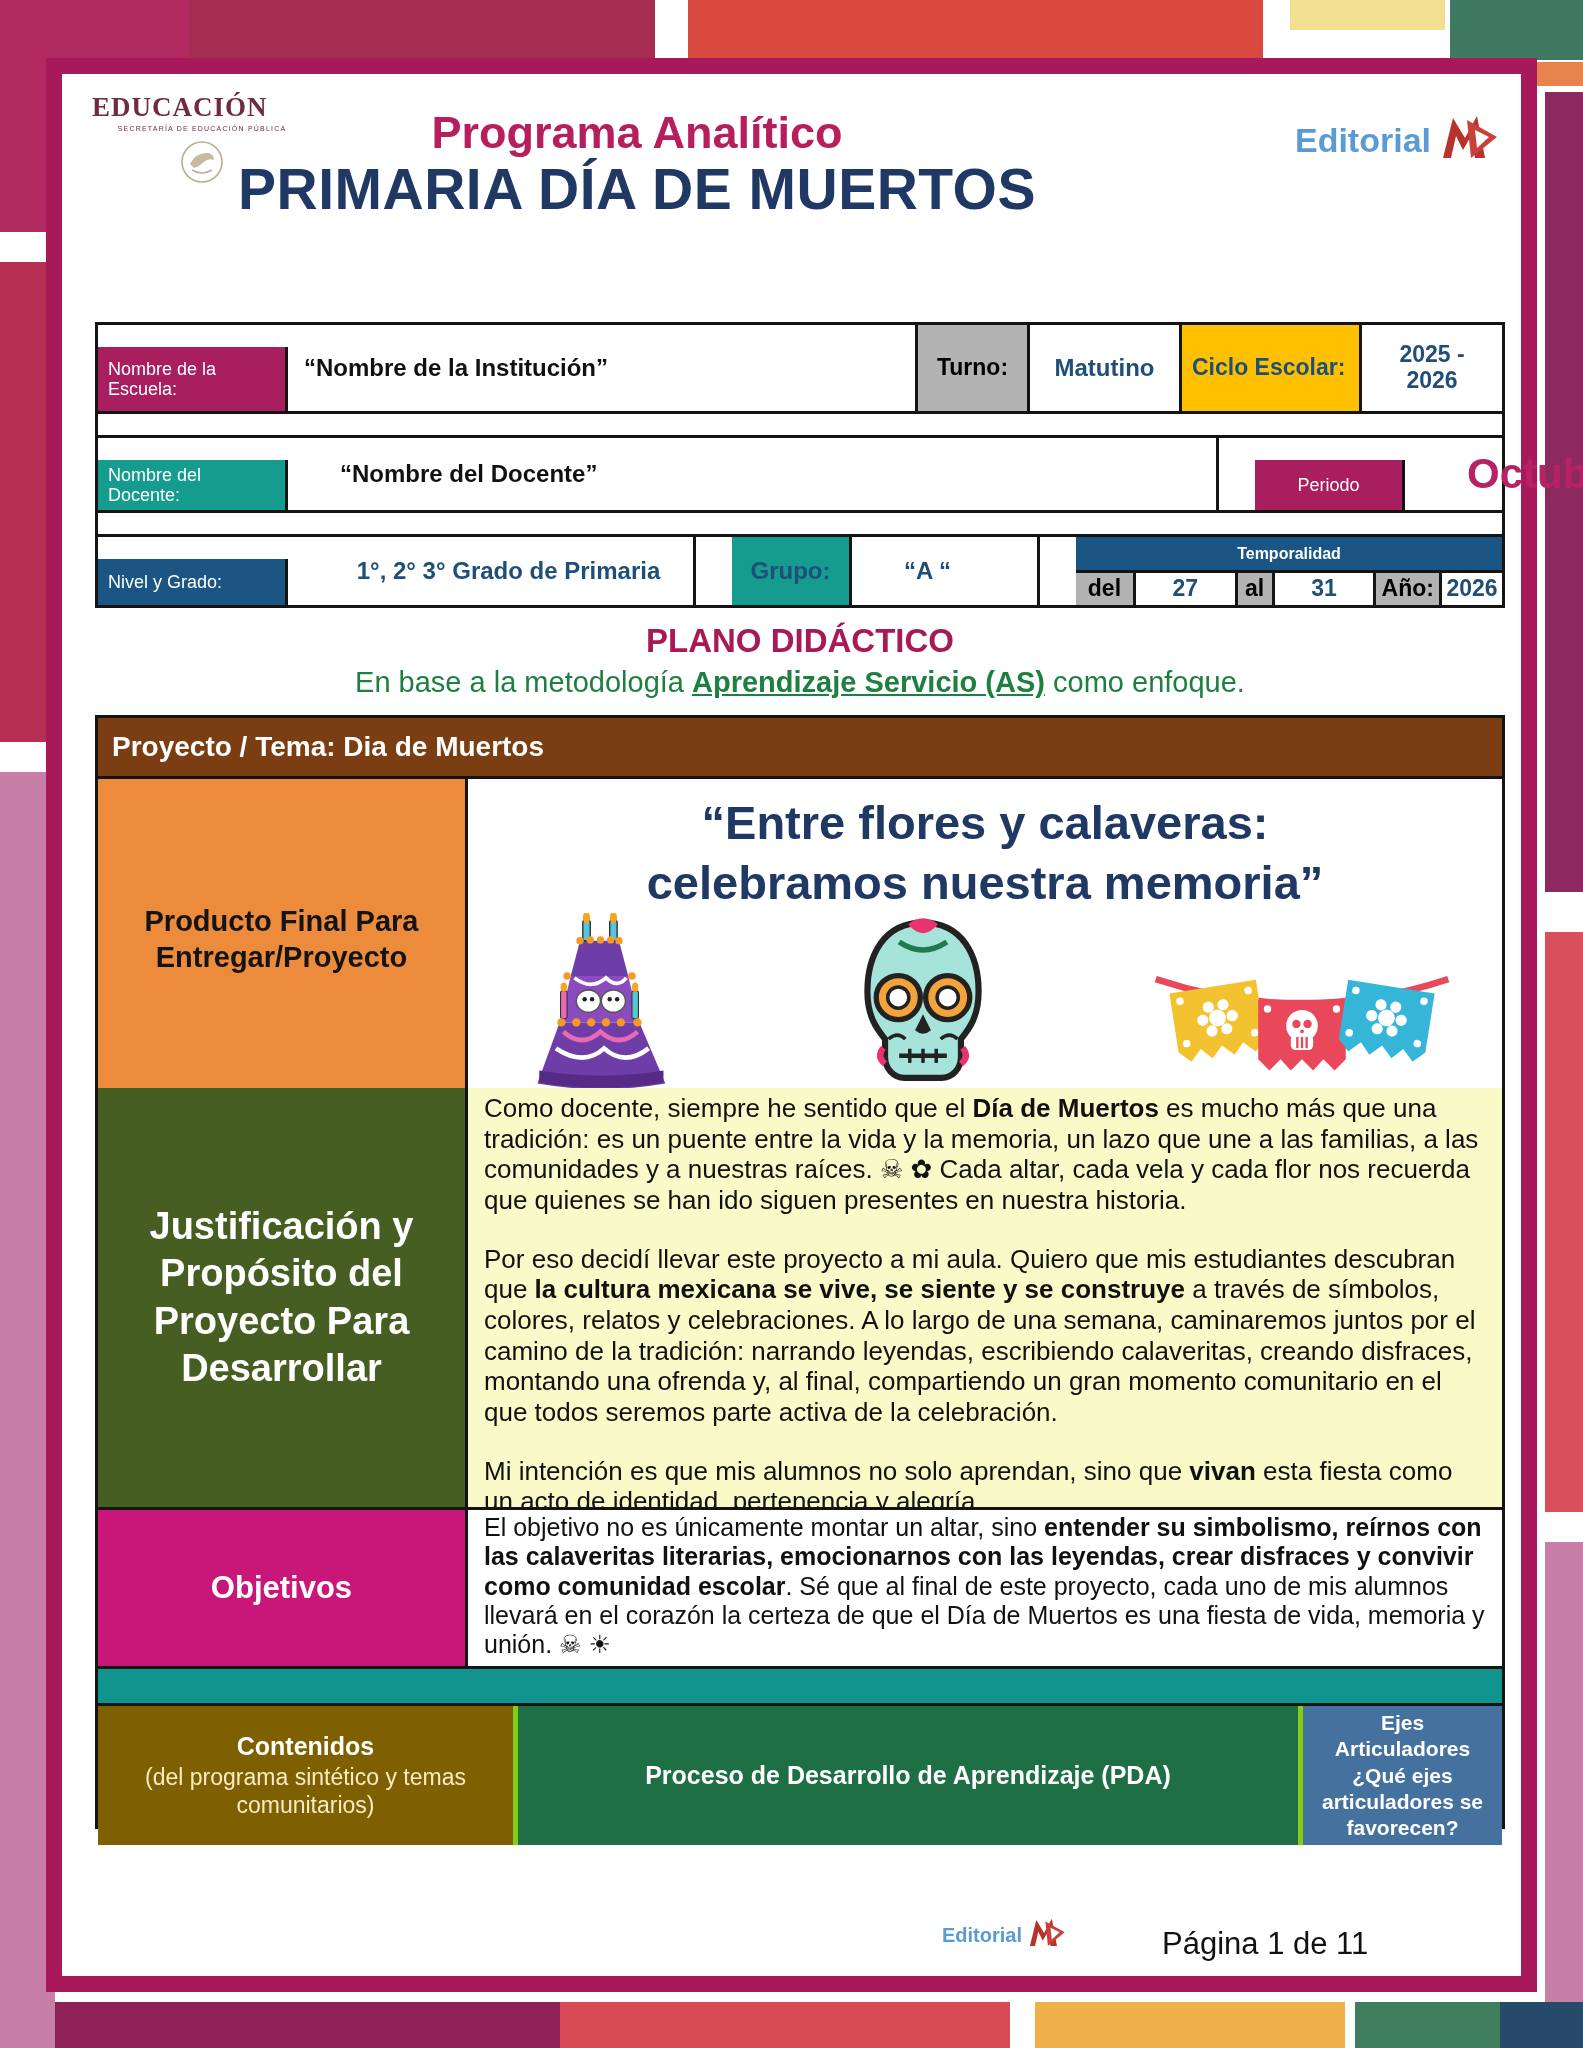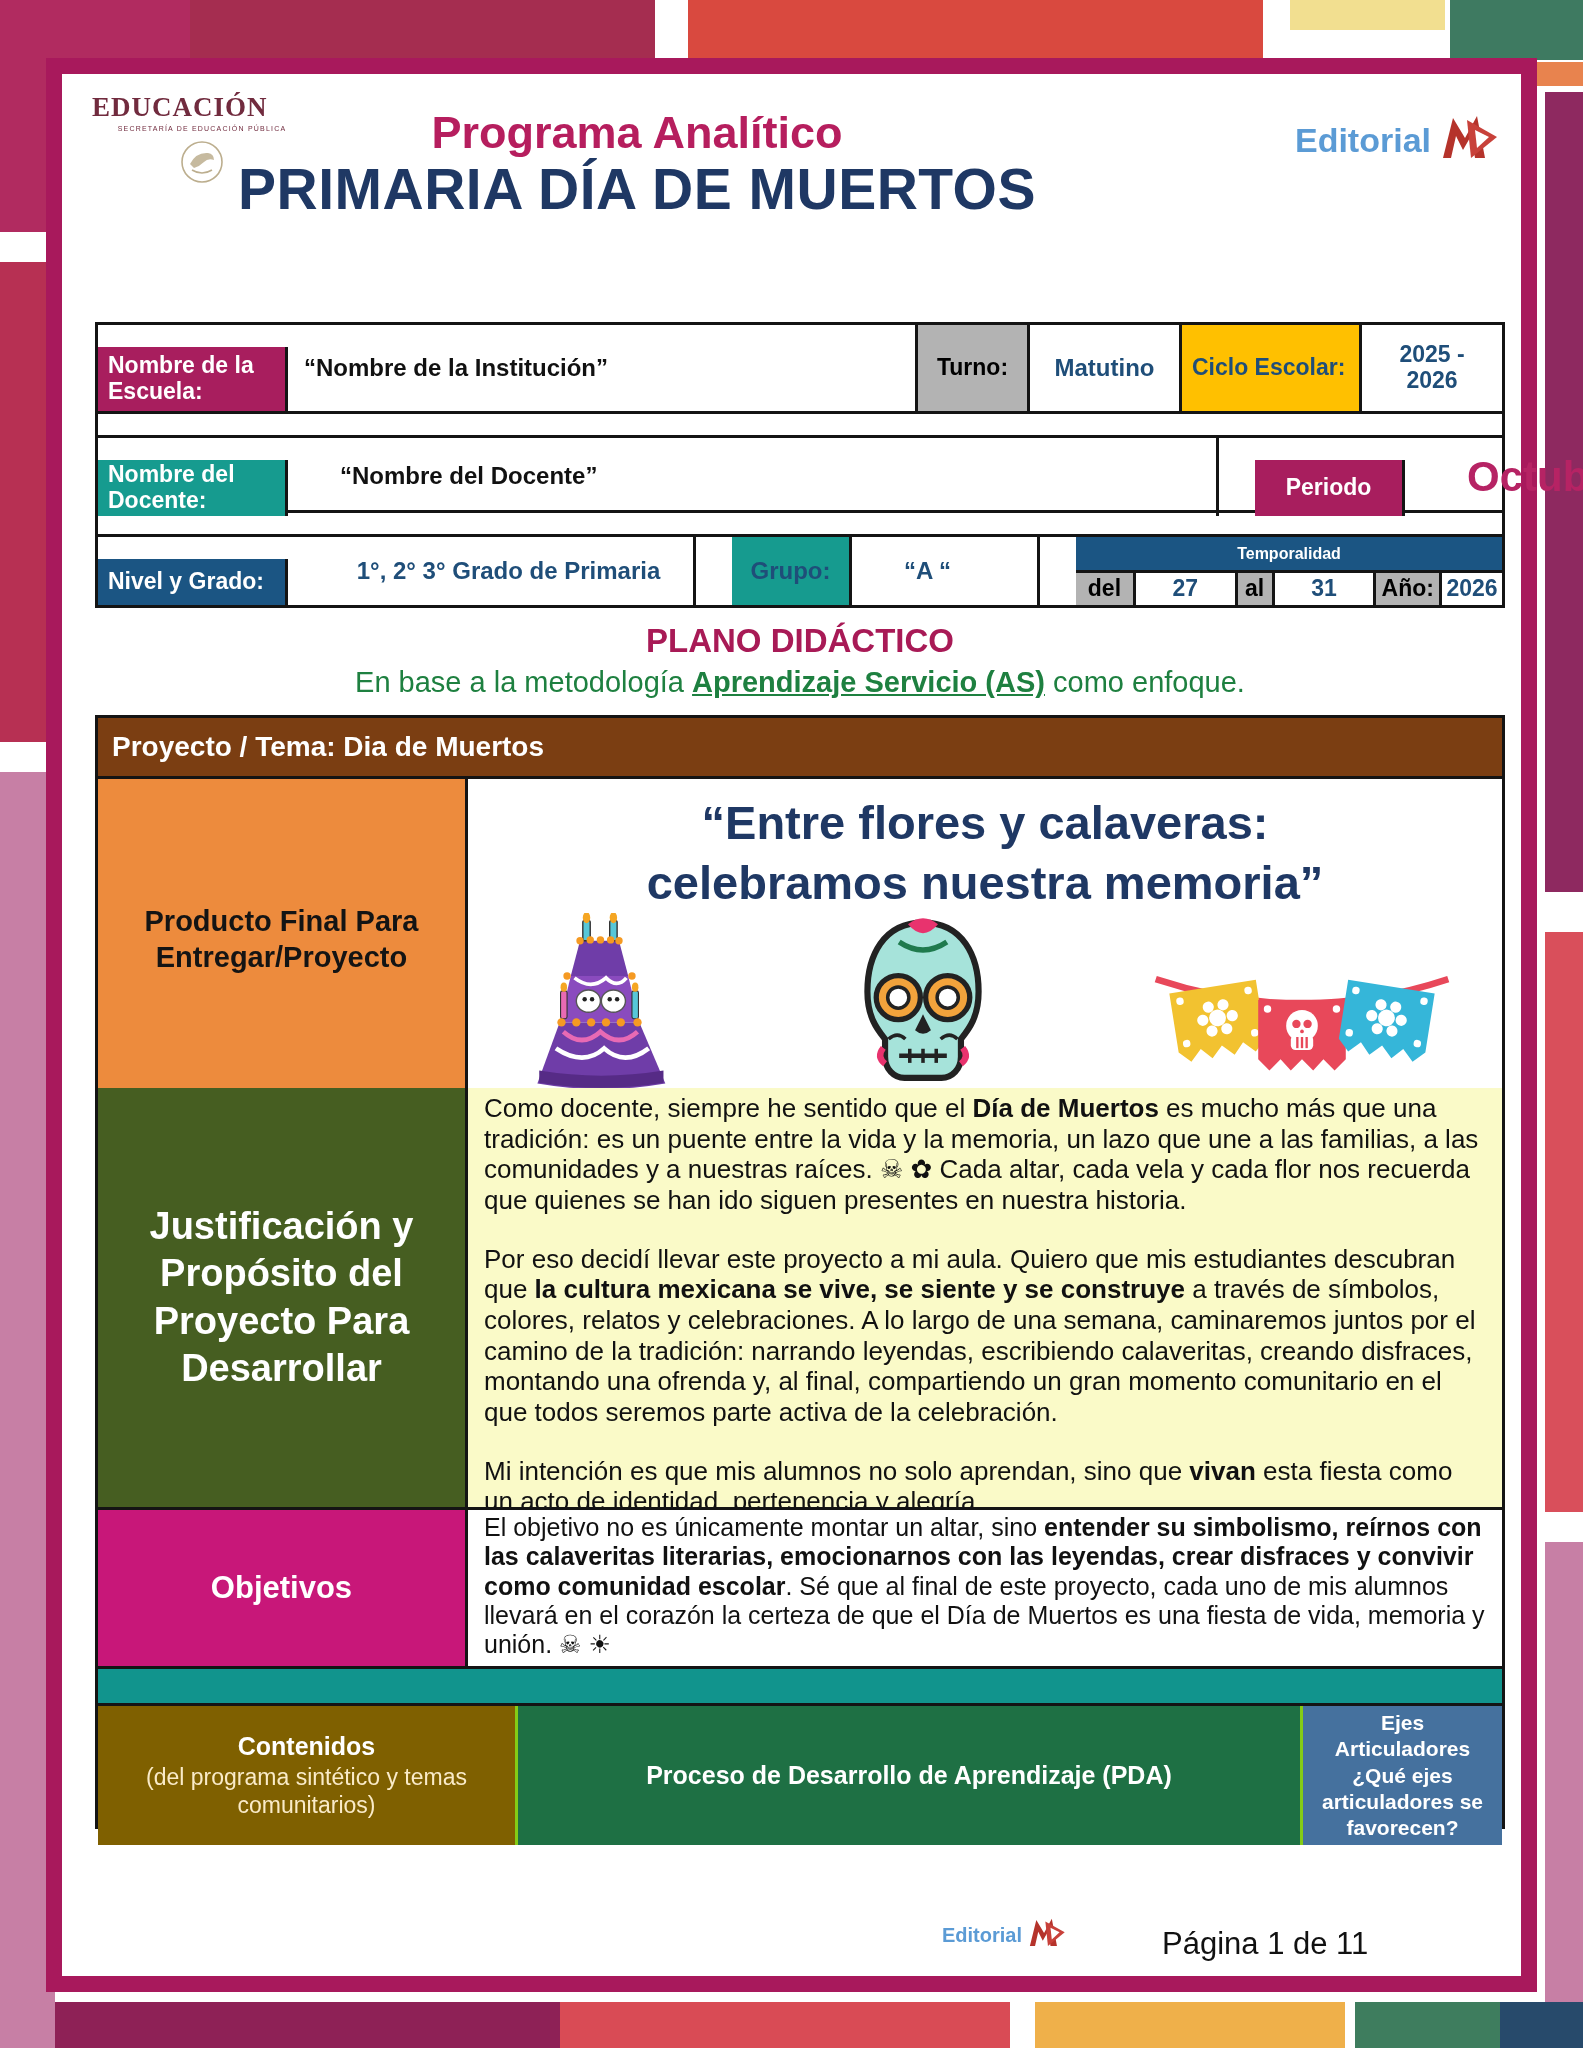--- a/index.html
+++ b/index.html
@@ -42,21 +42,21 @@
   .page-num{position:absolute;left:1100px;top:1852px;font-size:31px;color:#111;}
 
   
   .content{position:absolute;left:33px;top:248px;width:1410px;}
   .row{display:grid;border:3px solid #141414;background:#fff;}
   .row + .row, .row + .gap, .gap + .row, .maintbl > div + div{margin-top:-3px;}
   .gap{height:27px;border:3px solid #141414;background:#fff;}
   .cell{display:flex;align-items:center;border-right:3px solid #141414;
     padding:2px 10px;line-height:1.12;}
   .cell:last-child{border-right:none;}
-  .lbl{color:#fff;font-weight:bold;font-size:23px;margin-top:22px;}
+  .lbl{color:#fff;font-weight:normal;font-size:18px;margin-top:22px;}
   .val{color:#111;font-weight:bold;font-size:24px;padding-left:16px;}
   .navy{color:#1F4E79;}
   .center{justify-content:center;text-align:center;padding-left:10px;}
   .r1{height:92px;}
   .r2{height:78px;gap:36px;}
   .r3{height:74px;}
   .bg-magenta{background:#A81E5E;}
   .bg-teal{background:#169B8F;}
   .bg-blue{background:#1B5583;}
   .bg-yellow{background:#FFC000;}
@@ -92,21 +92,21 @@
   .just-row{height:425px;}
   .obj-row{height:162px;}
   .just-right{background:#FAFAC8;padding:5px 16px;overflow:hidden;}
   .just-right p{margin:0 0 28px 0;font-size:26px;line-height:1.18;color:#111;}
   .just-right p:last-child{margin-bottom:0;}
   .obj-right{background:#fff;padding:3px 16px;overflow:hidden;}
   .obj-right p{margin:0;font-size:25px;line-height:1.17;color:#111;}
   .tealbar{height:40px;background:#11948D;border:3px solid #141414;}
   .bottomrow{display:grid;grid-template-columns:420px 785px 1fr;border:3px solid #141414;height:126px;}
   .bcell{display:flex;flex-direction:column;align-items:center;justify-content:center;
-    text-align:center;border-right:3px solid #84cc16;padding:4px 8px;line-height:1.25;}
+    text-align:center;border-right:5px solid #84cc16;padding:4px 8px;line-height:1.25;}
   .bcell:last-child{border-right:none;}
   .bg-olive{background:#7F6000;}
   .bg-green{background:#1E7044;}
   .bg-steel{background:#45719E;}
   .cont-title{color:#fff;font-weight:bold;font-size:25px;}
   .cont-sub{color:#FAEBC8;font-size:23px;}
   .pda-title{color:#fff;font-weight:bold;font-size:25px;}
   .ejes-title{color:#fff;font-weight:bold;font-size:21px;}
 </style>
 </head>

